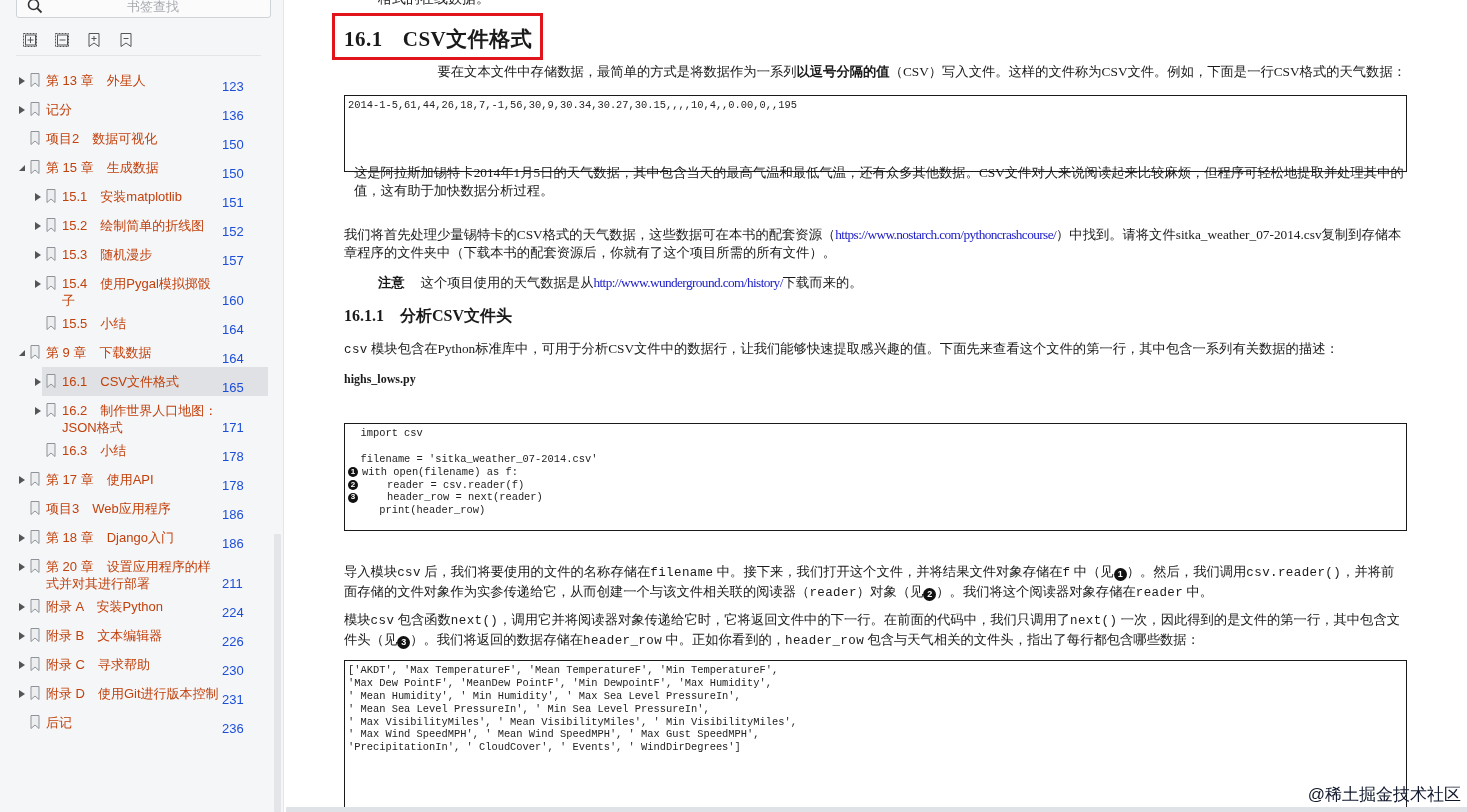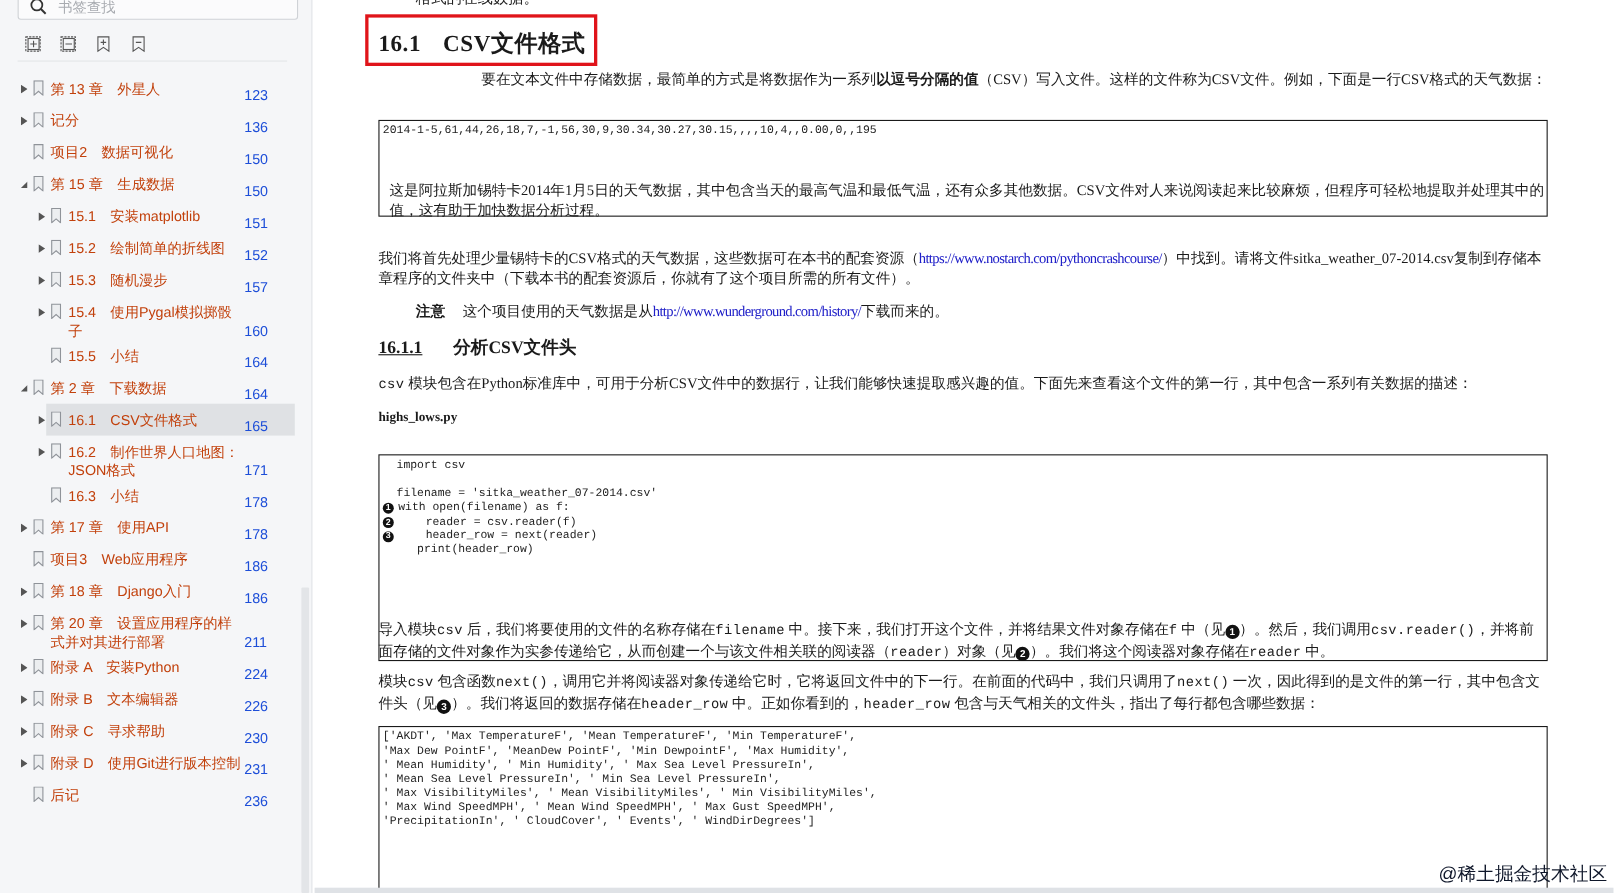--- a/index.html
+++ b/index.html
@@ -13,21 +13,21 @@
     font-family: "Liberation Sans", "DejaVu Sans", sans-serif;
   }
   .search-box {
     position: absolute; left: 16px; top: -6px; width: 255px; height: 24px;
     border: 1px solid #cfd2d6; border-radius: 3px; background: #fbfbfc;
     display: flex; align-items: center; padding-left: 10px;
   }
   .search-box svg { width: 16px; height: 16px; }
   .search-box input {
     border: none; outline: none; background: transparent; margin-left: 10px;
-    font-size: 13px; color: #999; width: 200px; font-family: "Liberation Sans", sans-serif;
+    font-size: 13px; color: #999; width: 200px; font-family: "Liberation Sans", sans-serif; text-align: center;
   }
   .search-box input::placeholder { color: #a8abb0; }
   .tool-row { position: absolute; left: 22px; top: 32px; display: flex; gap: 16px; }
   .tool-btn { width: 16px; height: 16px; display: flex; align-items: center; justify-content: center; cursor: pointer; }
   .tool-btn svg { width: 16px; height: 16px; }
   .side-divider { position: absolute; left: 16px; right: 22px; top: 55px; height: 1px; background: #e3e5e8; }
 
   .toc { position: absolute; left: 0; top: 66px; width: 268px; }
   .toc-item { position: relative; display: flex; align-items: flex-start; padding-right: 8px; min-height: 29px; cursor: pointer; }
   .toc-item.selected .sel-bg { position: absolute; left: 42px; right: 0; top: 0; bottom: 0; background: #dfe1e4; }
@@ -59,21 +59,21 @@
   .code-line { display: flex; align-items: center; height: 12.9px; }
   .callout {
     display: inline-flex; width: 10px; height: 10px; border-radius: 50%; background: #111; color: #fff;
     font-size: 8px; align-items: center; justify-content: center; font-family: "Liberation Sans", sans-serif; font-weight: bold;
     margin-right: 4px; flex: none;
   }
   .callout-in { display: inline-flex; width: 13px; height: 13px; border-radius: 50%; background: #111; color: #fff;
     font-size: 9px; align-items: center; justify-content: center; font-family: "Liberation Sans", sans-serif; font-weight: bold; vertical-align: -1px; }
 
   .h2 { position: absolute; left: 58px; top: 306px; font-size: 16px; font-weight: bold; }
-  .h2 .num { margin-right: 28px; text-decoration: underline; }
+  .h2 .num { margin-right: 16px; }
   .note-label { font-weight: bold; margin-right: 16px; }
   .filename { position: absolute; left: 58px; top: 372px; font-size: 12px; font-weight: bold; }
 
   .bottom-scroll { position: absolute; left: 0; bottom: 0; width: 1181px; height: 5px; background: #dfe2e6; }
   .watermark { position: absolute; right: 6px; bottom: 6px; font-size: 17px; color: #0f172a; font-family: "Liberation Sans", "DejaVu Sans", sans-serif; }
 </style>
 </head>
 <body>
 
 <div class="sidebar">
@@ -230,21 +230,21 @@
       <div class="toc-item">
 
       <div class="toc-arrow" style="margin-left: 18px;">
           <svg viewBox="0 0 6 8">
             <path d="M6 1 L6 7 L0 7 Z" fill="#555"></path>
           </svg>
         </div>
       <svg class="toc-mark" viewBox="0 0 10 14">
           <path d="M1 0.5 H9 V13.5 L5 10 L1 13.5 Z" fill="#eceef0" stroke="#8f9399" stroke-width="1"></path>
         </svg>
-      <div class="toc-text">第 2 章　下载数据</div>
+      <div class="toc-text">第 9 章　下载数据</div>
       <div class="toc-page">164</div>
     </div>
       <div class="toc-item selected">
       <div class="sel-bg"></div>
       <div class="toc-arrow" style="margin-left: 34px;">
           <svg viewBox="0 0 6 8">
             <path d="M0 0 L6 4 L0 8 Z" fill="#555"></path>
           </svg>
         </div>
       <svg class="toc-mark" viewBox="0 0 10 14">
@@ -394,21 +394,21 @@
 
   <div class="h1-box"></div>
   <div class="h1">
     <span class="num">16.1</span><span>CSV文件格式</span>
   </div>
 
   <div class="para" style="top:63px;text-align:right;">
     <span>要在文本文件中存储数据，最简单的方式是将数据作为一系列</span><b>以逗号分隔的值</b><span>（CSV）写入文件。这样的文件称为CSV文件。例如，下面是一行CSV格式的天气数据：</span>
   </div>
 
-  <div class="codebox" style="top:95px; height:88px;margin-top:14px;">
+  <div class="codebox" style="top:95px; height:77px;">
     <div class="code">2014-1-5,61,44,26,18,7,-1,56,30,9,30.34,30.27,30.15,,,,10,4,,0.00,0,,195</div>
   </div>
 
   <div class="para" style="top:164px;margin-left:10px;">这是阿拉斯加锡特卡2014年1月5日的天气数据，其中包含当天的最高气温和最低气温，还有众多其他数据。CSV文件对人来说阅读起来比较麻烦，但程序可轻松地提取并处理其中的值，这有助于加快数据分析过程。</div>
 
   <div class="para" style="top:226px;">
     <span>我们将首先处理少量锡特卡的CSV格式的天气数据，这些数据可在本书的配套资源（</span><a class="link">https://www.nostarch.com/pythoncrashcourse/</a><span>）中找到。请将文件sitka_weather_07-2014.csv复制到存储本章程序的文件夹中（下载本书的配套资源后，你就有了这个项目所需的所有文件）。</span>
   </div>
 
   <div class="para" style="top:274px; left:92px; width:1000px;">
@@ -418,21 +418,21 @@
   <div class="h2">
     <span class="num">16.1.1</span><span>分析CSV文件头</span>
   </div>
 
   <div class="para" style="top:340px;">
     <span class="mono">csv</span><span> 模块包含在Python标准库中，可用于分析CSV文件中的数据行，让我们能够快速提取感兴趣的值。下面先来查看这个文件的第一行，其中包含一系列有关数据的描述：</span>
   </div>
 
   <div class="filename">highs_lows.py</div>
 
-  <div class="codebox" style="top:413px; height:188px;">
+  <div class="codebox" style="top:423px; height:108px;">
     <div class="code" id="code-listing"><div class="code-line"><span>  import csv</span></div><div class="code-line"><span></span></div><div class="code-line"><span>  filename = 'sitka_weather_07-2014.csv'</span></div><div class="code-line"><span class="callout">1</span><span>with open(filename) as f:</span></div><div class="code-line"><span class="callout">2</span><span>    reader = csv.reader(f)</span></div><div class="code-line"><span class="callout">3</span><span>    header_row = next(reader)</span></div><div class="code-line"><span>     print(header_row)</span></div></div>
   </div>
 
   <div class="para" style="top:563px;">
     <span>导入模块</span><span class="mono">csv</span><span> 后，我们将要使用的文件的名称存储在</span><span class="mono">filename</span><span> 中。接下来，我们打开这个文件，并将结果文件对象存储在</span><span class="mono">f</span><span> 中（见</span><span class="callout-in">1</span><span>）。然后，我们调用</span><span class="mono">csv.reader()</span><span>，并将前面存储的文件对象作为实参传递给它，从而创建一个与该文件相关联的阅读器（</span><span class="mono">reader</span><span>）对象（见</span><span class="callout-in">2</span><span>）。我们将这个阅读器对象存储在</span><span class="mono">reader</span><span> 中。</span>
   </div>
 
   <div class="para" style="top:611px;">
     <span>模块</span><span class="mono">csv</span><span> 包含函数</span><span class="mono">next()</span><span>，调用它并将阅读器对象传递给它时，它将返回文件中的下一行。在前面的代码中，我们只调用了</span><span class="mono">next()</span><span> 一次，因此得到的是文件的第一行，其中包含文件头（见</span><span class="callout-in">3</span><span>）。我们将返回的数据存储在</span><span class="mono">header_row</span><span> 中。正如你看到的，</span><span class="mono">header_row</span><span> 包含与天气相关的文件头，指出了每行都包含哪些数据：</span>
   </div>

